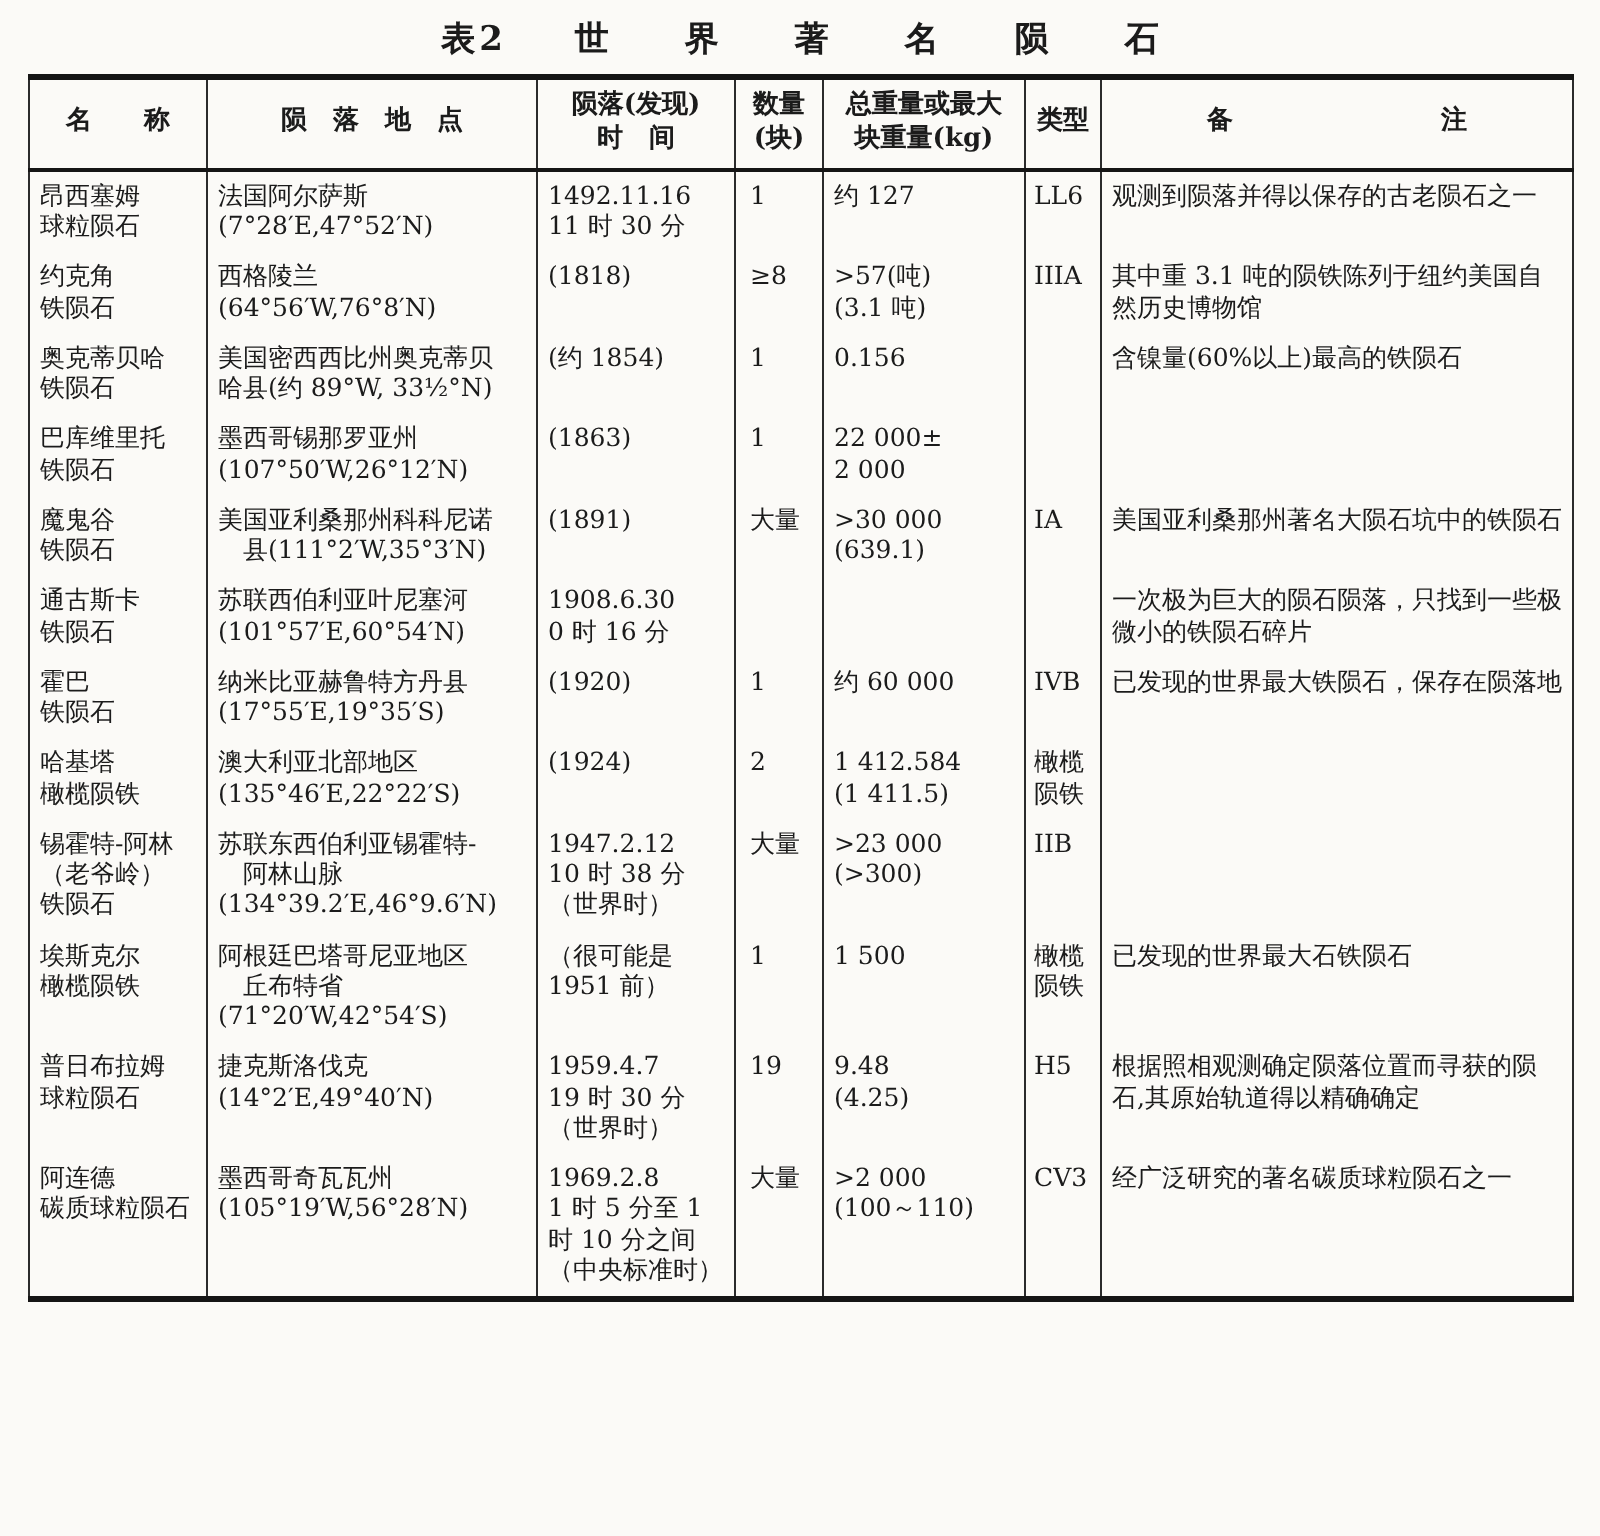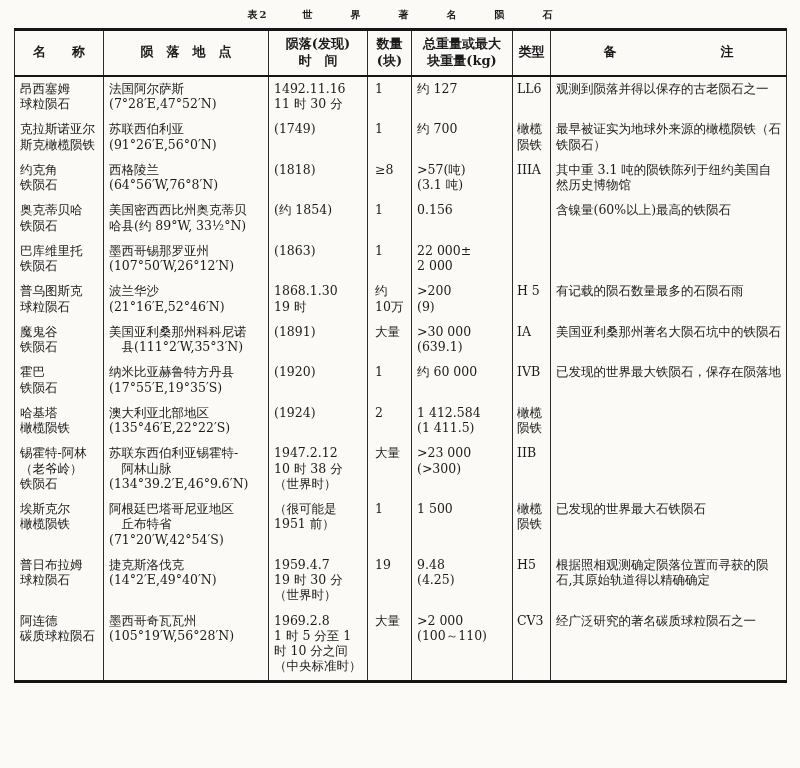--- a/index.html
+++ b/index.html
@@ -7,21 +7,21 @@
   body {
     background:#fbfaf7;
     color:#1b1b1b;
     font-family:"DejaVu Serif","Liberation Serif",serif;
     overflow:hidden;
   }
   .page { width:800px; height:768px; padding-top:6px; overflow:hidden; }
   .title-row {
     text-align:center;
     font-weight:bold;
-    font-size:10px;
+    font-size:17px;
     margin:2px 0 6px 0;
     white-space:nowrap;
   }
   .title-label { letter-spacing:2px; margin-right:34px; }
   .title-text  { letter-spacing:38px; margin-right:-38px; }
   table.meteor {
     margin-left:14px;
     width:772px;
     border-collapse:collapse;
     table-layout:fixed;
@@ -97,32 +97,20 @@
     <td class="loc">法国阿尔萨斯
 (7°28′E,47°52′N)</td>
     <td class="time">1492.11.16
 11 时 30 分</td>
     <td class="qty">1</td>
     <td class="weight">约 127</td>
     <td class="type">LL6</td>
     <td class="note">观测到陨落并得以保存的古老陨石之一</td>
   </tr>
         <tr>
-    <td class="name">克拉斯诺亚尔
-斯克橄榄陨铁</td>
-    <td class="loc">苏联西伯利亚
-(91°26′E,56°0′N)</td>
-    <td class="time">(1749)</td>
-    <td class="qty">1</td>
-    <td class="weight">约 700</td>
-    <td class="type">橄榄
-陨铁</td>
-    <td class="note">最早被证实为地球外来源的橄榄陨铁（石铁陨石）</td>
-  </tr>
-        <tr>
     <td class="name">约克角
 铁陨石</td>
     <td class="loc">西格陵兰
 (64°56′W,76°8′N)</td>
     <td class="time">(1818)</td>
     <td class="qty">≥8</td>
     <td class="weight">&gt;57(吨)
 (3.1 吨)</td>
     <td class="type">IIIA</td>
     <td class="note">其中重 3.1 吨的陨铁陈列于纽约美国自然历史博物馆</td>
@@ -144,44 +132,42 @@
     <td class="loc">墨西哥锡那罗亚州
 (107°50′W,26°12′N)</td>
     <td class="time">(1863)</td>
     <td class="qty">1</td>
     <td class="weight">22 000±
 2 000</td>
     <td class="type"></td>
     <td class="note"></td>
   </tr>
         <tr>
-    <td class="name">普乌图斯克
-球粒陨石</td>
-    <td class="loc">波兰华沙
-(21°16′E,52°46′N)</td>
-    <td class="time">1868.1.30
-19 时</td>
-    <td class="qty">约
-10万</td>
-    <td class="weight">&gt;200
-(9)</td>
-    <td class="type">H 5</td>
-    <td class="note">有记载的陨石数量最多的石陨石雨</td>
-  </tr>
-        <tr>
     <td class="name">魔鬼谷
 铁陨石</td>
     <td class="loc">美国亚利桑那州科科尼诺
 　县(111°2′W,35°3′N)</td>
     <td class="time">(1891)</td>
     <td class="qty">大量</td>
     <td class="weight">&gt;30 000
 (639.1)</td>
     <td class="type">IA</td>
     <td class="note">美国亚利桑那州著名大陨石坑中的铁陨石</td>
+  </tr>
+        <tr>
+    <td class="name">通古斯卡
+铁陨石</td>
+    <td class="loc">苏联西伯利亚叶尼塞河
+(101°57′E,60°54′N)</td>
+    <td class="time">1908.6.30
+0 时 16 分</td>
+    <td class="qty"></td>
+    <td class="weight"></td>
+    <td class="type"></td>
+    <td class="note">一次极为巨大的陨石陨落，只找到一些极微小的铁陨石碎片</td>
   </tr>
         <tr>
     <td class="name">霍巴
 铁陨石</td>
     <td class="loc">纳米比亚赫鲁特方丹县
 (17°55′E,19°35′S)</td>
     <td class="time">(1920)</td>
     <td class="qty">1</td>
     <td class="weight">约 60 000</td>
     <td class="type">IVB</td>

